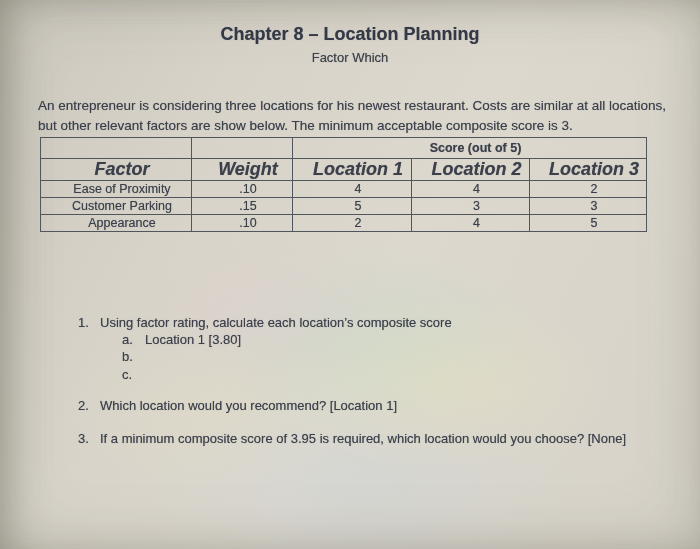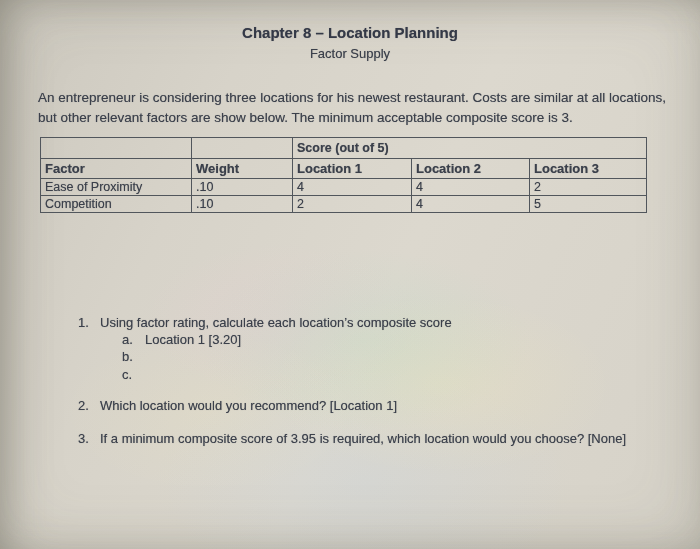--- a/index.html
+++ b/index.html
@@ -21,47 +21,47 @@
       radial-gradient(ellipse 220px 120px at 30% 75%, rgba(250,240,180,0.12), transparent 70%),
       linear-gradient(115deg, #ccc8be 0%, #d7d3c9 28%, #dcd8ce 55%, #d6d2c8 100%);
     box-shadow:
       inset 22px 8px 45px -18px rgba(80,78,66,0.40),
       inset -8px -8px 50px -20px rgba(90,88,76,0.28),
       inset 0 0 70px rgba(95,92,80,0.14);
     text-shadow: 0 0 0.7px rgba(59,64,75,0.55);
   }
 
   .title-block { position: absolute; top: 24px; left: 0; width: 100%; text-align: center; }
-  .title-line1 { font-weight: bold; font-size: 15px; color: #343947; }
+  .title-line1 { font-weight: bold; font-size: 18px; color: #343947; }
   .title-line2 { font-size: 13px; margin-top: 5px; }
 
   .intro {
     position: absolute;
-    top: 88px; left: 38px;
+    top: 96px; left: 38px;
     width: 630px;
     font-size: 13.5px;
     line-height: 19.5px;
   }
 
   table.factor-table {
     position: absolute;
     top: 137px; left: 40px;
     border-collapse: collapse;
     font-size: 12.5px;
     color: #3b404b;
   }
   table.factor-table td {
     border: 1px solid #51565c;
-    padding: 0 0 0 4px;
+    padding: 0 0 0 12px;
     height: 17px;
     vertical-align: middle;
-    text-align: left;
+    text-align: center;
     white-space: nowrap;
   }
-  td.hdr { font-weight: bold; font-size: 13px; }
+  td.hdr { font-weight: bold; font-size: 18px; font-style: italic; }
   td.score-head { text-align: center; font-weight: bold; padding: 0; height: 21px; }
   tr.spanrow td { height: 21px; }
   tr.headrow td { height: 20px; }
 
   .q { position: absolute; font-size: 13px; }
   .q-row { display: flex; }
   .q-num { width: 22px; flex: 0 0 22px; }
   .q-sub { display: flex; margin-left: 44px; line-height: 17.4px; }
   .q-letter { width: 23px; flex: 0 0 23px; }
   #q1 { top: 315px; left: 78px; }
@@ -69,21 +69,21 @@
   #q2 { top: 398px; left: 78px; }
   #q3 { top: 431px; left: 78px; }
 </style>
 </head>
 <body>
 
 <div class="page">
 
   <div class="title-block">
     <div class="title-line1">Chapter 8 – Location Planning</div>
-    <div class="title-line2">Factor Supply</div>
+    <div class="title-line2">Factor Which</div>
   </div>
 
   <div class="intro">An entrepreneur is considering three locations for his newest restaurant. Costs are similar at all locations, but other relevant factors are show below. The minimum acceptable composite score is 3.</div>
 
   <table class="factor-table">
     <colgroup>
       <col style="width:151px">
         <col style="width:101px">
         <col style="width:119px">
         <col style="width:118px">
@@ -103,38 +103,45 @@
         <td class="hdr">Location 3</td>
       </tr>
       <tr>
         <td>Ease of Proximity</td>
         <td>.10</td>
         <td>4</td>
         <td>4</td>
         <td>2</td>
       </tr>
       <tr>
-        <td>Competition</td>
+        <td>Customer Parking</td>
+        <td>.15</td>
+        <td>5</td>
+        <td>3</td>
+        <td>3</td>
+      </tr>
+      <tr>
+        <td>Appearance</td>
         <td>.10</td>
         <td>2</td>
         <td>4</td>
         <td>5</td>
       </tr>
     </tbody>
   </table>
 
   <div class="q" id="q1">
     <div class="q-row">
       <span class="q-num">1.</span>
       <span>Using factor rating, calculate each location’s composite score</span>
     </div>
     <div class="subs">
       <div class="q-sub">
         <span class="q-letter">a.</span>
-        <span>Location 1 [3.20]</span>
+        <span>Location 1 [3.80]</span>
       </div>
       <div class="q-sub">
         <span class="q-letter">b.</span>
       </div>
       <div class="q-sub">
         <span class="q-letter">c.</span>
       </div>
     </div>
   </div>
 

